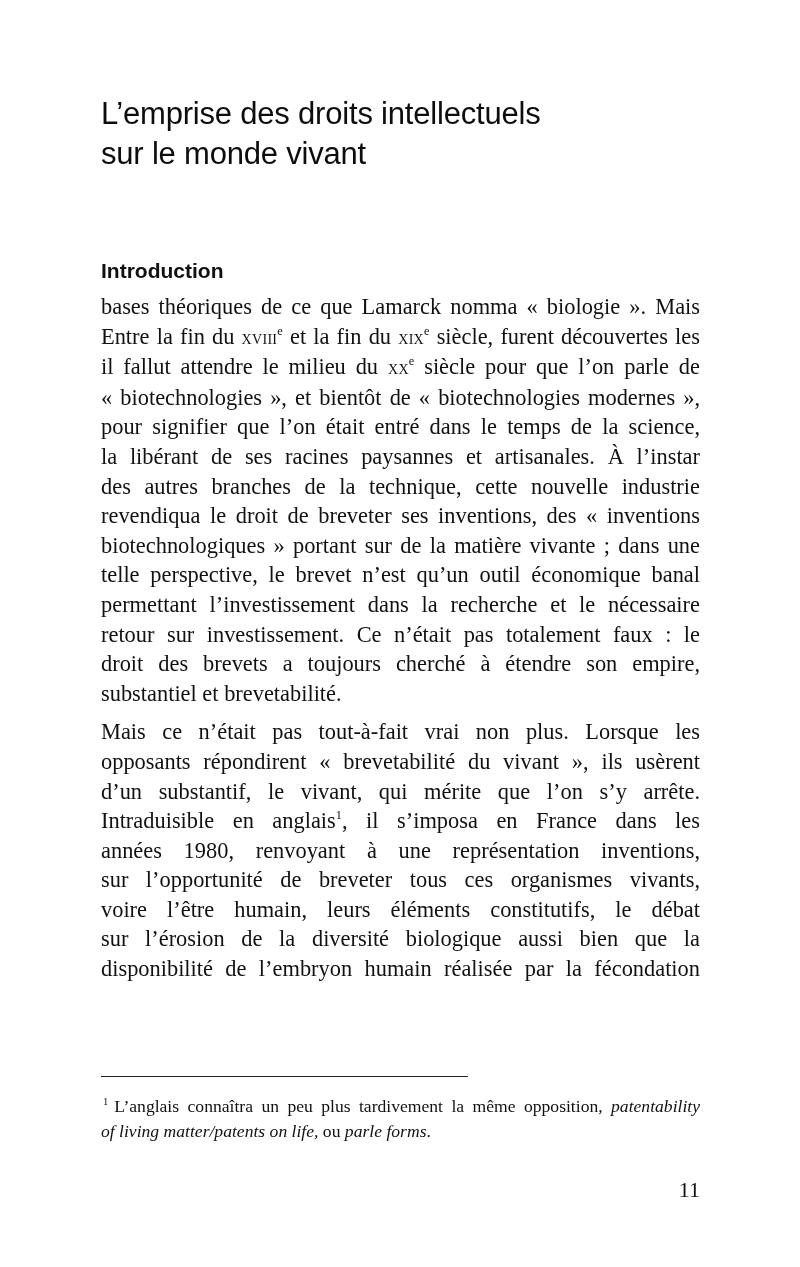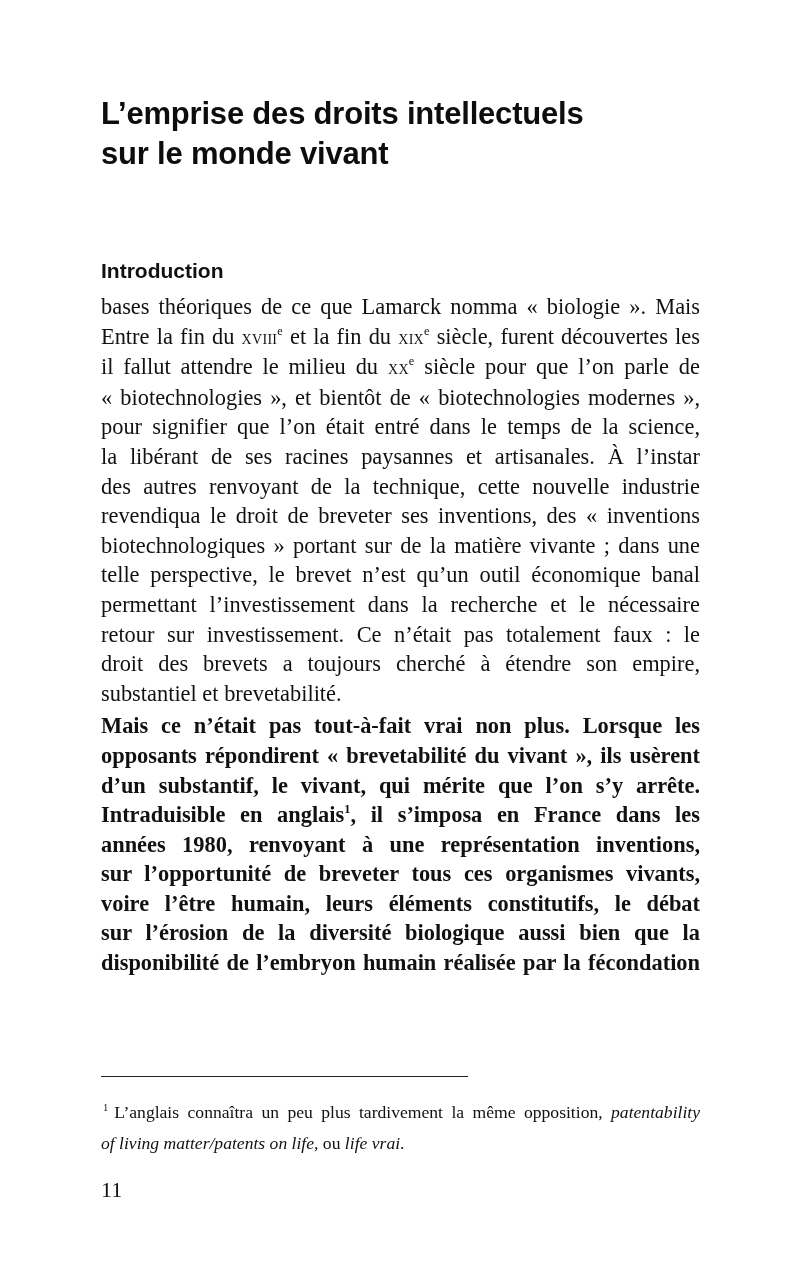--- a/index.html
+++ b/index.html
@@ -1,52 +1,52 @@
 <!DOCTYPE html>
 <html><head>
   <meta charset="utf-8">
   <style>
     html, body { margin: 0; padding: 0; background: #ffffff; }
     body { width: 800px; height: 1267px; position: relative; overflow: hidden; color: #111111; }
     .page { position: absolute; left: 101px; top: 0; width: 599px; }
     .title {
       position: absolute; left: 0; top: 94px; width: 620px;
-      font-family: "Liberation Sans", sans-serif; font-weight: bold;
+      font-family: "Liberation Sans", sans-serif; font-weight: normal;
       font-size: 31px; line-height: 40px; margin: 0; color: #0d0d0d;
       letter-spacing: -0.2px;
     }
     .section-heading {
       position: absolute; left: 0; top: 258px;
       font-family: "Liberation Sans", sans-serif; font-weight: bold;
       font-size: 21px; line-height: 26px; margin: 0; color: #111;
     }
     .body-text {
       position: absolute; left: 0; top: 292px; width: 599px;
       font-family: "Liberation Serif", serif; font-size: 22.4px; line-height: 29.6px;
       text-align: justify; color: #111;
     }
     .body-text p { margin: 0; }
-    .body-text p + p { margin-top: 3px; font-weight: bold; }
+    .body-text p + p { margin-top: 9px; }
     .line { display: block; text-align: justify; text-align-last: justify; white-space: nowrap; }
     .line.last { text-align-last: left; }
     .sc { font-variant: small-caps; font-size: 0.92em; letter-spacing: 0.3px; }
     sup { font-size: 0.55em; line-height: 0; vertical-align: 0.75em; }
     .fn-rule {
       position: absolute; left: 0; top: 1076px; width: 367px; height: 0;
       border-top: 1.4px solid #222;
     }
     .footnote {
       position: absolute; left: 0; top: 1094px; width: 599px;
       font-family: "Liberation Serif", serif; font-size: 17.6px; line-height: 25px; color: #111;
     }
-    .footnote .line { text-align-last: justify; margin-top: 6px; }
+    .footnote .line { text-align-last: justify; }
     .footnote .line.last { text-align-last: left; }
     .fn-mark { font-size: 0.6em; vertical-align: 0.7em; line-height: 0; margin-right: 6px; margin-left: 2px; }
     .page-number {
-      position: absolute; left: 0; width: 599px; top: 1177px; text-align: left;
+      position: absolute; left: 0; width: 599px; top: 1177px; text-align: right;
       font-family: "Liberation Serif", serif; font-size: 22px; line-height: 26px; color: #111;
     }
     i { font-style: italic; }
   </style>
 </head>
 <body>
 
 <div class="page">
   <h1 class="title">
     <span class="tl">L’emprise des droits intellectuels</span><br>
@@ -56,21 +56,21 @@
   <h2 class="section-heading">Introduction</h2>
 
   <div class="body-text">
     <p>
         <span class="line">bases théoriques de ce que Lamarck nomma « biologie ». Mais</span>
         <span class="line">Entre la fin du <span class="sc">xviii</span><sup>e</sup> et la fin du <span class="sc">xix</span><sup>e</sup> siècle, furent découvertes les</span>
         <span class="line">il fallut attendre le milieu du <span class="sc">xx</span><sup>e</sup> siècle pour que l’on parle de</span>
         <span class="line">« biotechnologies », et bientôt de « biotechnologies modernes »,</span>
         <span class="line">pour signifier que l’on était entré dans le temps de la science,</span>
         <span class="line">la libérant de ses racines paysannes et artisanales. À l’instar</span>
-        <span class="line">des autres renvoyant de la technique, cette nouvelle industrie</span>
+        <span class="line">des autres branches de la technique, cette nouvelle industrie</span>
         <span class="line">revendiqua le droit de breveter ses inventions, des « inventions</span>
         <span class="line">biotechnologiques » portant sur de la matière vivante ; dans une</span>
         <span class="line">telle perspective, le brevet n’est qu’un outil économique banal</span>
         <span class="line">permettant l’investissement dans la recherche et le nécessaire</span>
         <span class="line">retour sur investissement. Ce n’était pas totalement faux : le</span>
         <span class="line">droit des brevets a toujours cherché à étendre son empire,</span>
         <span class="line last">substantiel et brevetabilité.</span>
       </p>
     <p>
         <span class="line">Mais ce n’était pas tout-à-fait vrai non plus. Lorsque les</span>
@@ -82,17 +82,17 @@
         <span class="line">voire l’être humain, leurs éléments constitutifs, le débat</span>
         <span class="line">sur l’érosion de la diversité biologique aussi bien que la</span>
         <span class="line">disponibilité de l’embryon humain réalisée par la fécondation</span>
       </p>
   </div>
 
   <div class="fn-rule"></div>
 
   <div class="footnote">
       <span class="line"><span class="fn-mark">1</span>L’anglais connaîtra un peu plus tardivement la même opposition, <i>patentability</i></span>
-      <span class="line last"><i>of living matter/patents on life,</i> ou <i>life vrai</i>.</span>
+      <span class="line last"><i>of living matter/patents on life,</i> ou <i>parle forms</i>.</span>
     </div>
 
   <div class="page-number">11</div>
 </div>
 
 </body></html>

